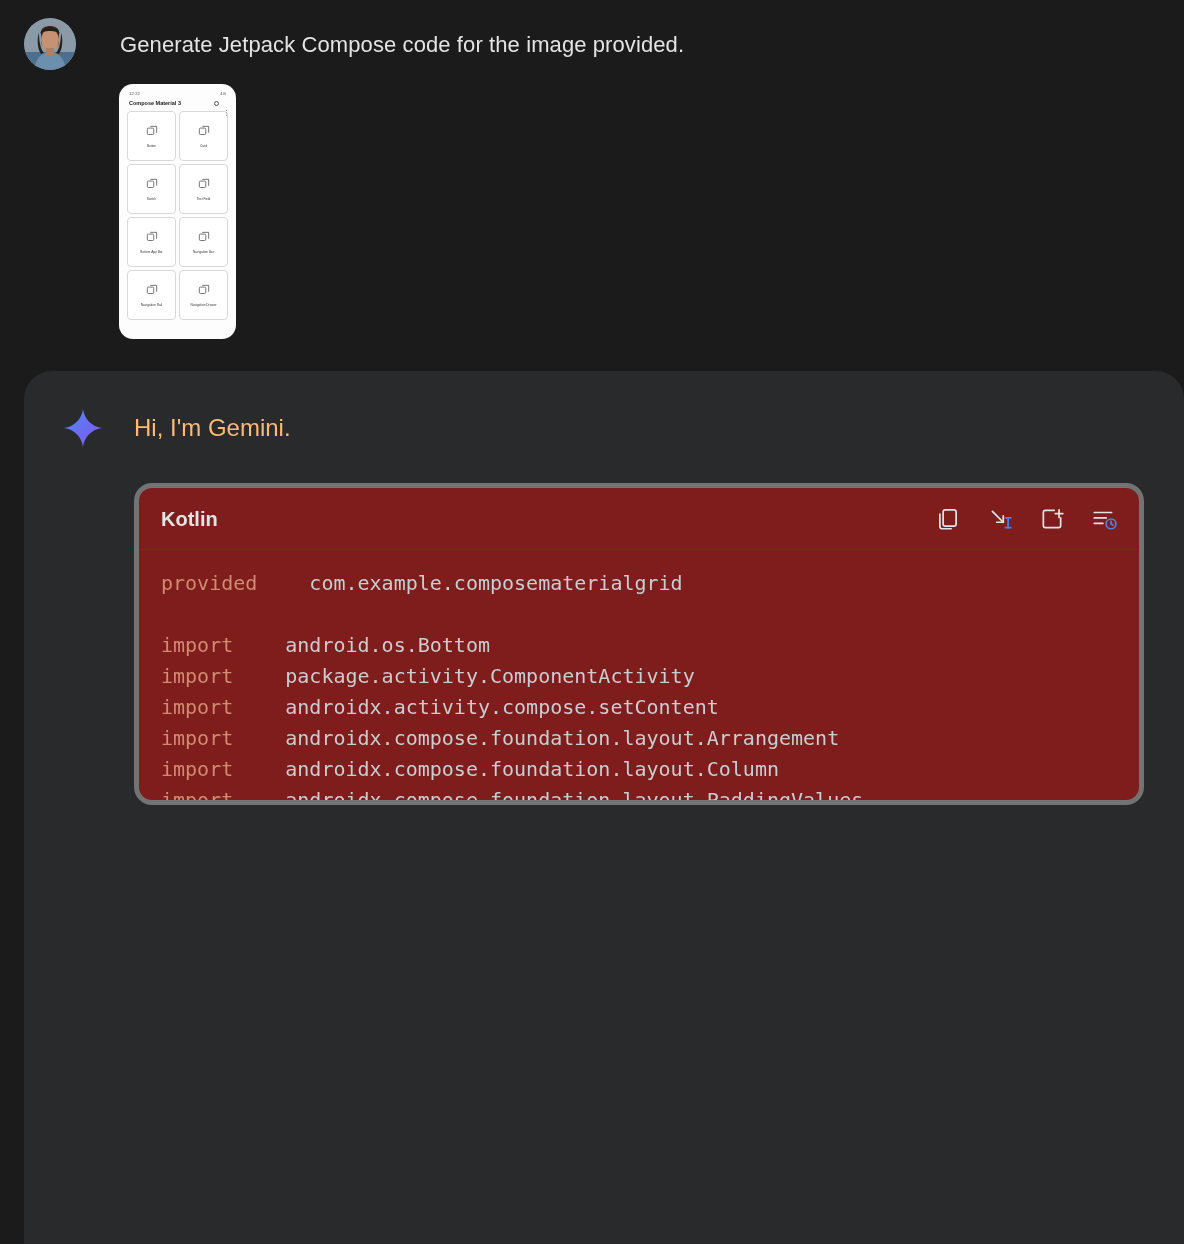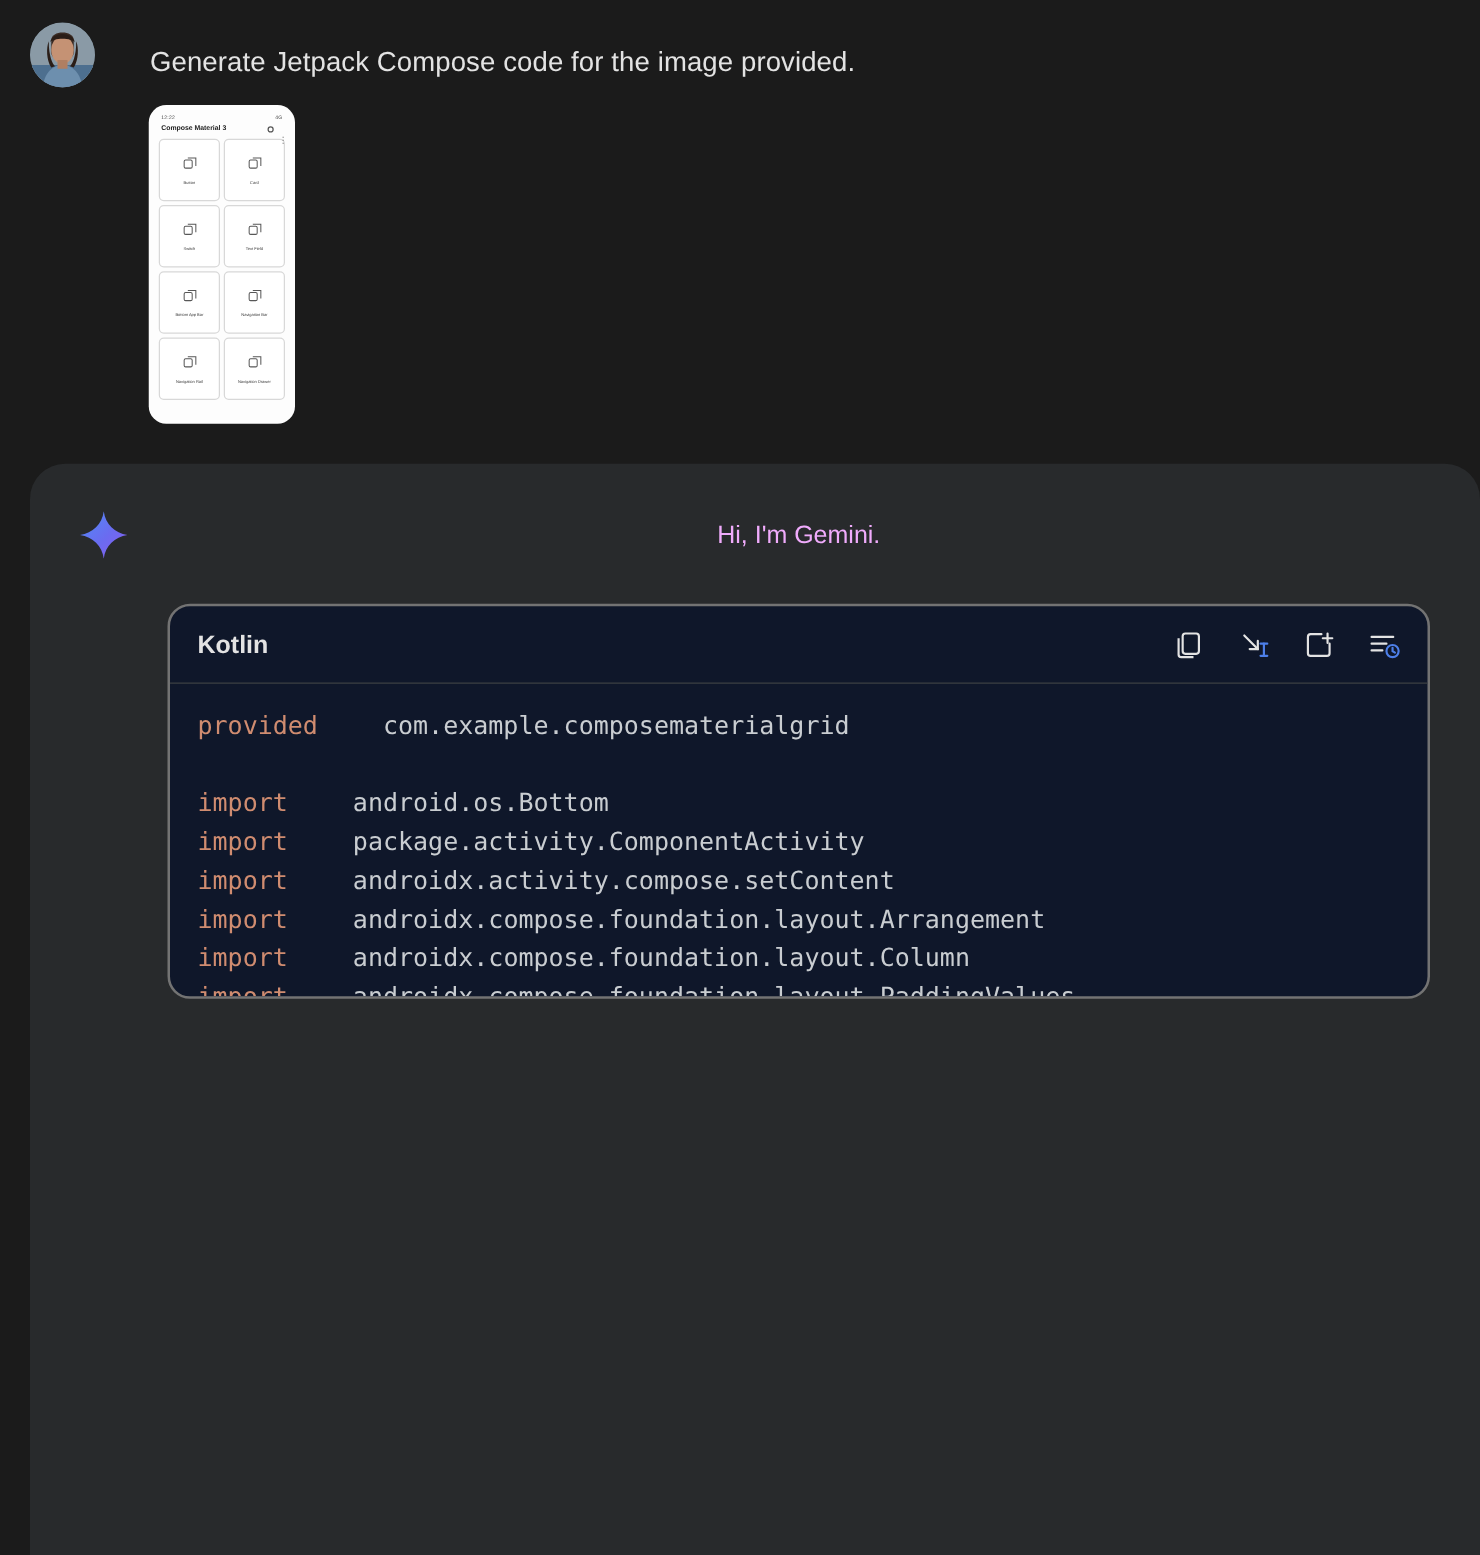--- a/index.html
+++ b/index.html
@@ -16,21 +16,21 @@
   .page {
     width: 1184px;
     height: 1244px;
     position: relative;
     background: #1b1b1b;
   }
 
   
   .user-row {
     display: flex;
-    align-items: center;
+    align-items: flex-start;
     padding: 18px 0 0 24px;
   }
   .avatar {
     width: 52px;
     height: 52px;
     border-radius: 50%;
     overflow: hidden;
     flex: 0 0 52px;
     background: #6b7a86;
     position: relative;
@@ -144,40 +144,39 @@
     height: 38px;
     flex: 0 0 38px;
     margin-top: 8px;
   }
   .gem-body {
     margin-left: 32px;
     flex: 1;
     color: #e3e3e3;
   }
   .gem-greeting {
-    font-size: 20px;
+    font-size: 24px;
     line-height: 30px;
     margin: 12px 0 0 0;
-    color: #f0abfc;
-    text-align: center;
+    color: #fdba74;
   }
   .gem-para {
     font-size: 21.5px;
     line-height: 33.5px;
     margin: 32px 0 0 0;
     color: #e3e3e3;
     max-width: 1010px;
   }
 
   
   .code-card {
     margin: 40px 0 0 0;
-    border: 2px solid #737373;
+    border: 5px solid #737373;
     border-radius: 18px;
-    background: #0f172a;
+    background: #7f1d1d;
     overflow: hidden;
     max-width: 1010px;
   }
   .code-header {
     display: flex;
     align-items: center;
     justify-content: space-between;
     padding: 18px 22px 17px 22px;
     border-bottom: 1px solid #3c4043;
   }

